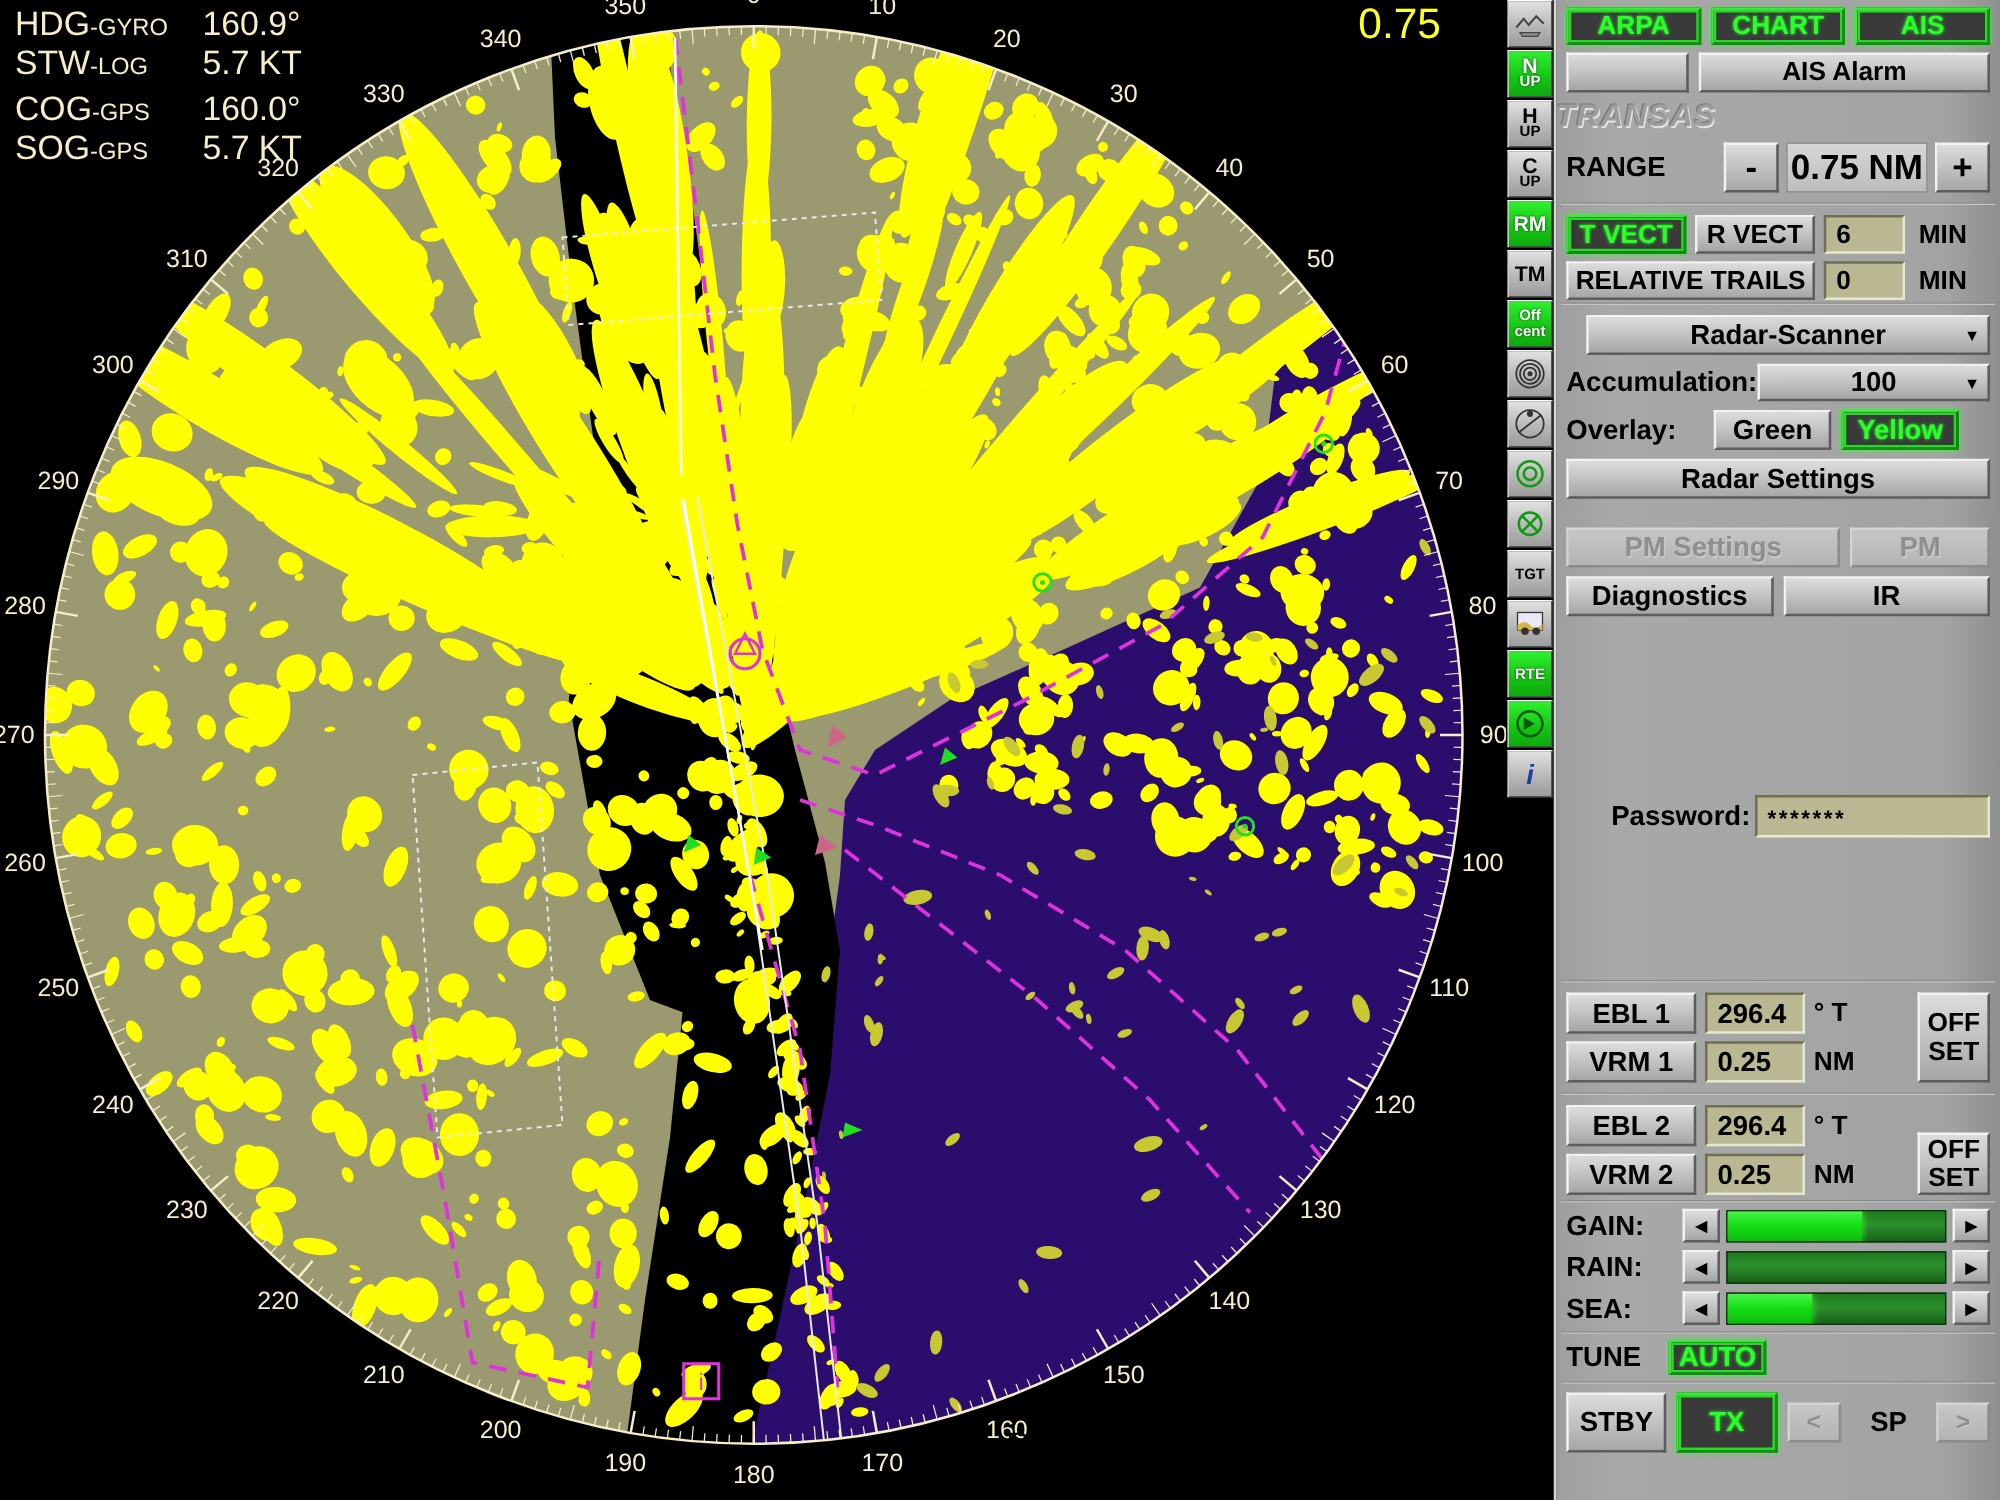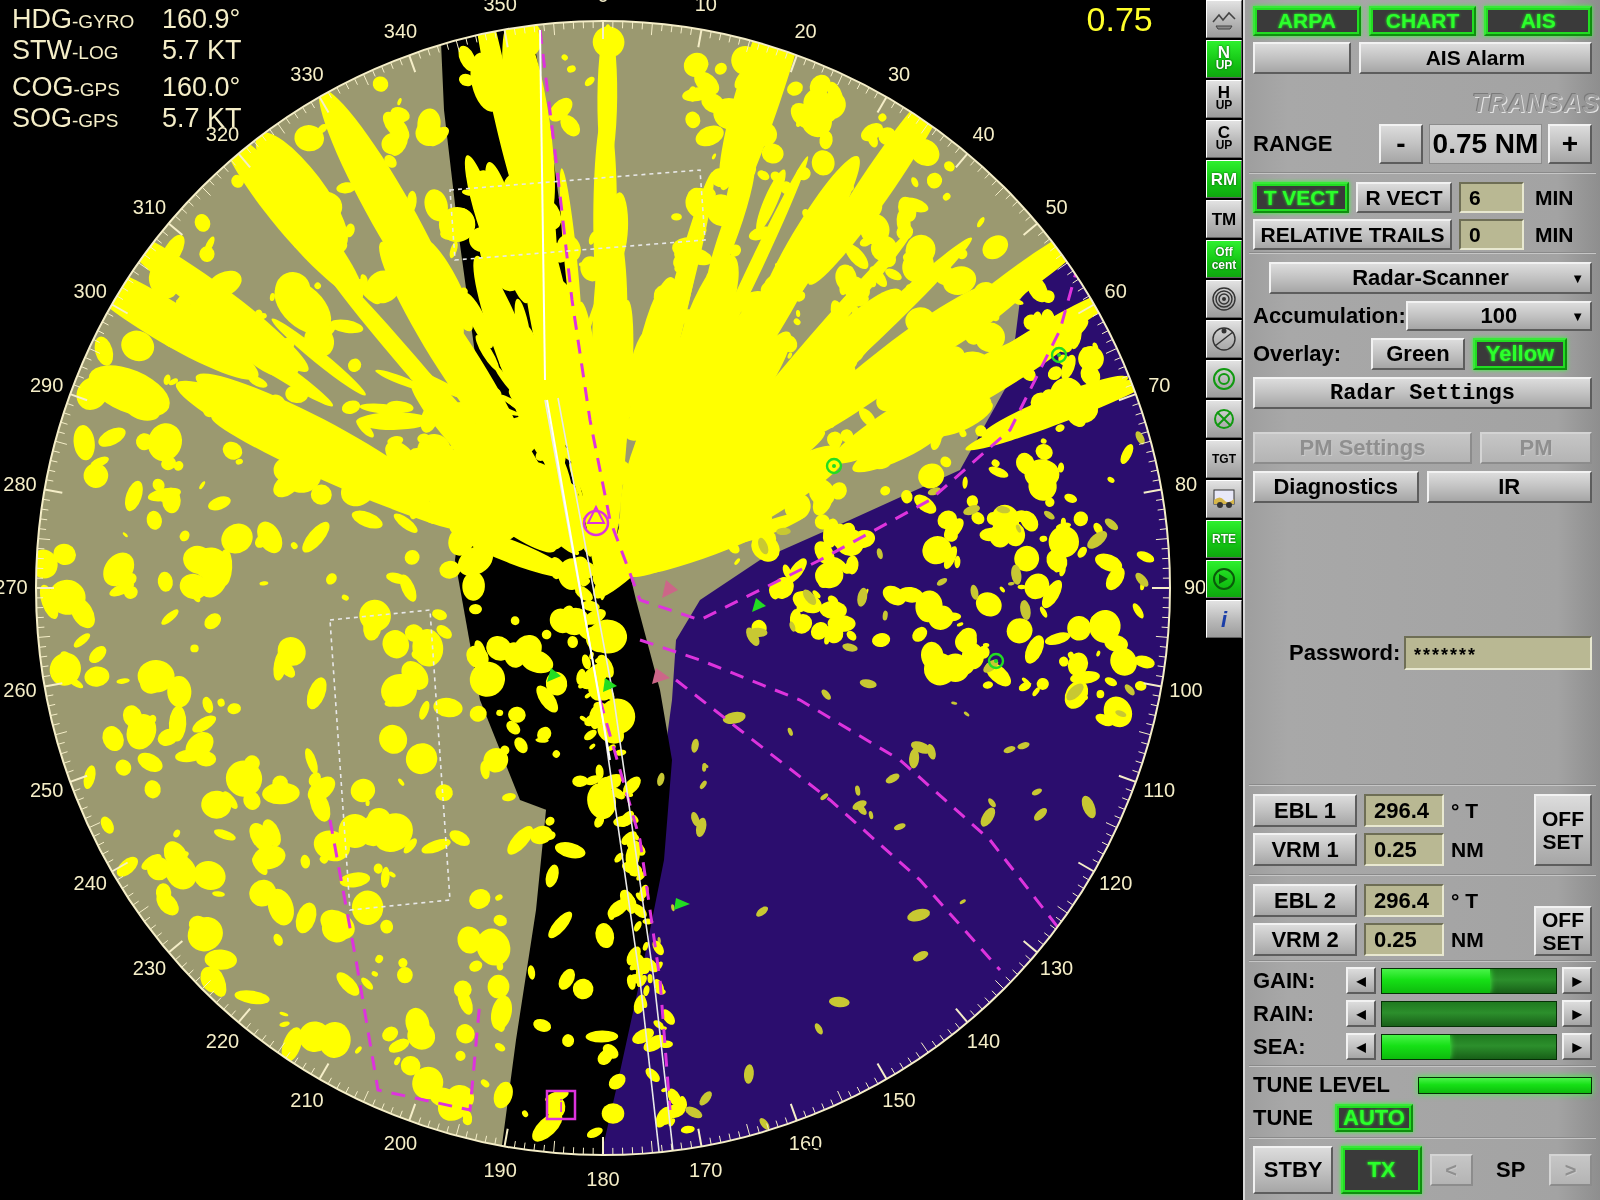--- a/index.html
+++ b/index.html
@@ -111,22 +111,22 @@
   
   #toprow{ display:flex; gap:8px; padding:6px 8px 0 8px; }
   #toprow .btn{ flex:1; height:30px; font-size:21px; }
 
   #row2{ display:flex; gap:8px; padding:6px 8px 0 8px; }
   #row2 .b1{ width:98px; height:32px; }
   #row2 .b2{ flex:1; height:32px; font-size:21px; }
 
   
   #brand{
-    height:34px; display:flex; align-items:center; justify-content:flex-end;
-    margin-top:12px;
+    height:34px; display:flex; align-items:center; justify-content:flex-start;
+    margin-top:2px;
   }
   #brand .txt{
     font-size:25px; font-weight:bold; letter-spacing:1px;
     color:#9d9d9d; text-shadow:1px 1px 0 #e4e4e4, -1px -1px 0 #7a7a7a;
     font-style:italic;
   }
 
   
   #rangerow{ display:flex; align-items:center; padding:4px 8px 6px 8px; gap:6px;}
   #rangerow .lbl{ font-size:22px; font-weight:bold; width:120px; }
@@ -167,21 +167,21 @@
     background:linear-gradient(180deg,#dcdcdc,#c2c2c2 50%,#a6a6a6);
     border:2px solid; border-color:#f2f2f2 #5d5d5d #5d5d5d #f2f2f2;
     cursor:pointer;
   }
   #accrow .sel .arw{ position:absolute; right:6px; font-size:13px; }
 
   #ovlrow{ display:flex; align-items:center; padding:7px 8px 0 8px; gap:8px;}
   #ovlrow .lbl{ font-size:22px; font-weight:bold; width:110px; }
   #ovlrow .btn{ width:94px; height:32px; font-size:22px; }
 
-  #rsrow{ padding:7px 8px 16px 8px;font-family:Liberation Mono, monospace; }
+  #rsrow{ padding:7px 8px 16px 8px; }
   #rsrow .btn{ height:32px; font-size:22px; }
 
   #pmrow{ display:flex; gap:8px; padding:7px 8px 0 8px; }
   #pmrow .b1{ flex:1; height:32px; font-size:22px; }
   #pmrow .b2{ width:112px; height:32px; font-size:22px; }
 
   #diagrow{ display:flex; gap:8px; padding:7px 8px 0 8px; }
   #diagrow .btn{ flex:1; height:32px; font-size:22px; }
 
   #pwdrow{ display:flex; align-items:center; padding:0 8px; position:absolute; top:636px; left:0; right:0;}
@@ -2307,24 +2307,20 @@
     <div class="srow">
       <div class="lbl">SEA:</div>
       <div class="btn arrbtn">◀</div>
       <div class="track">
         <div class="dim"></div>
           <div class="fill" style="width: 39%;"></div>
       </div>
       <div class="btn arrbtn">▶</div>
     </div>
     <div class="sep"></div>
-    <div id="tunelevelrow">
-      <div class="lbl">TUNE LEVEL</div>
-      <div class="bar"></div>
-    </div>
     <div id="tunerow">
       <div class="lbl">TUNE</div>
       <div class="btn green">AUTO</div>
     </div>
     <div class="sep"></div>
     <div id="txrow">
       <div class="btn b">STBY</div>
       <div class="btn green b">TX</div>
       <div class="btn disabled arr">&lt;</div>
       <div class="sp">SP</div>

